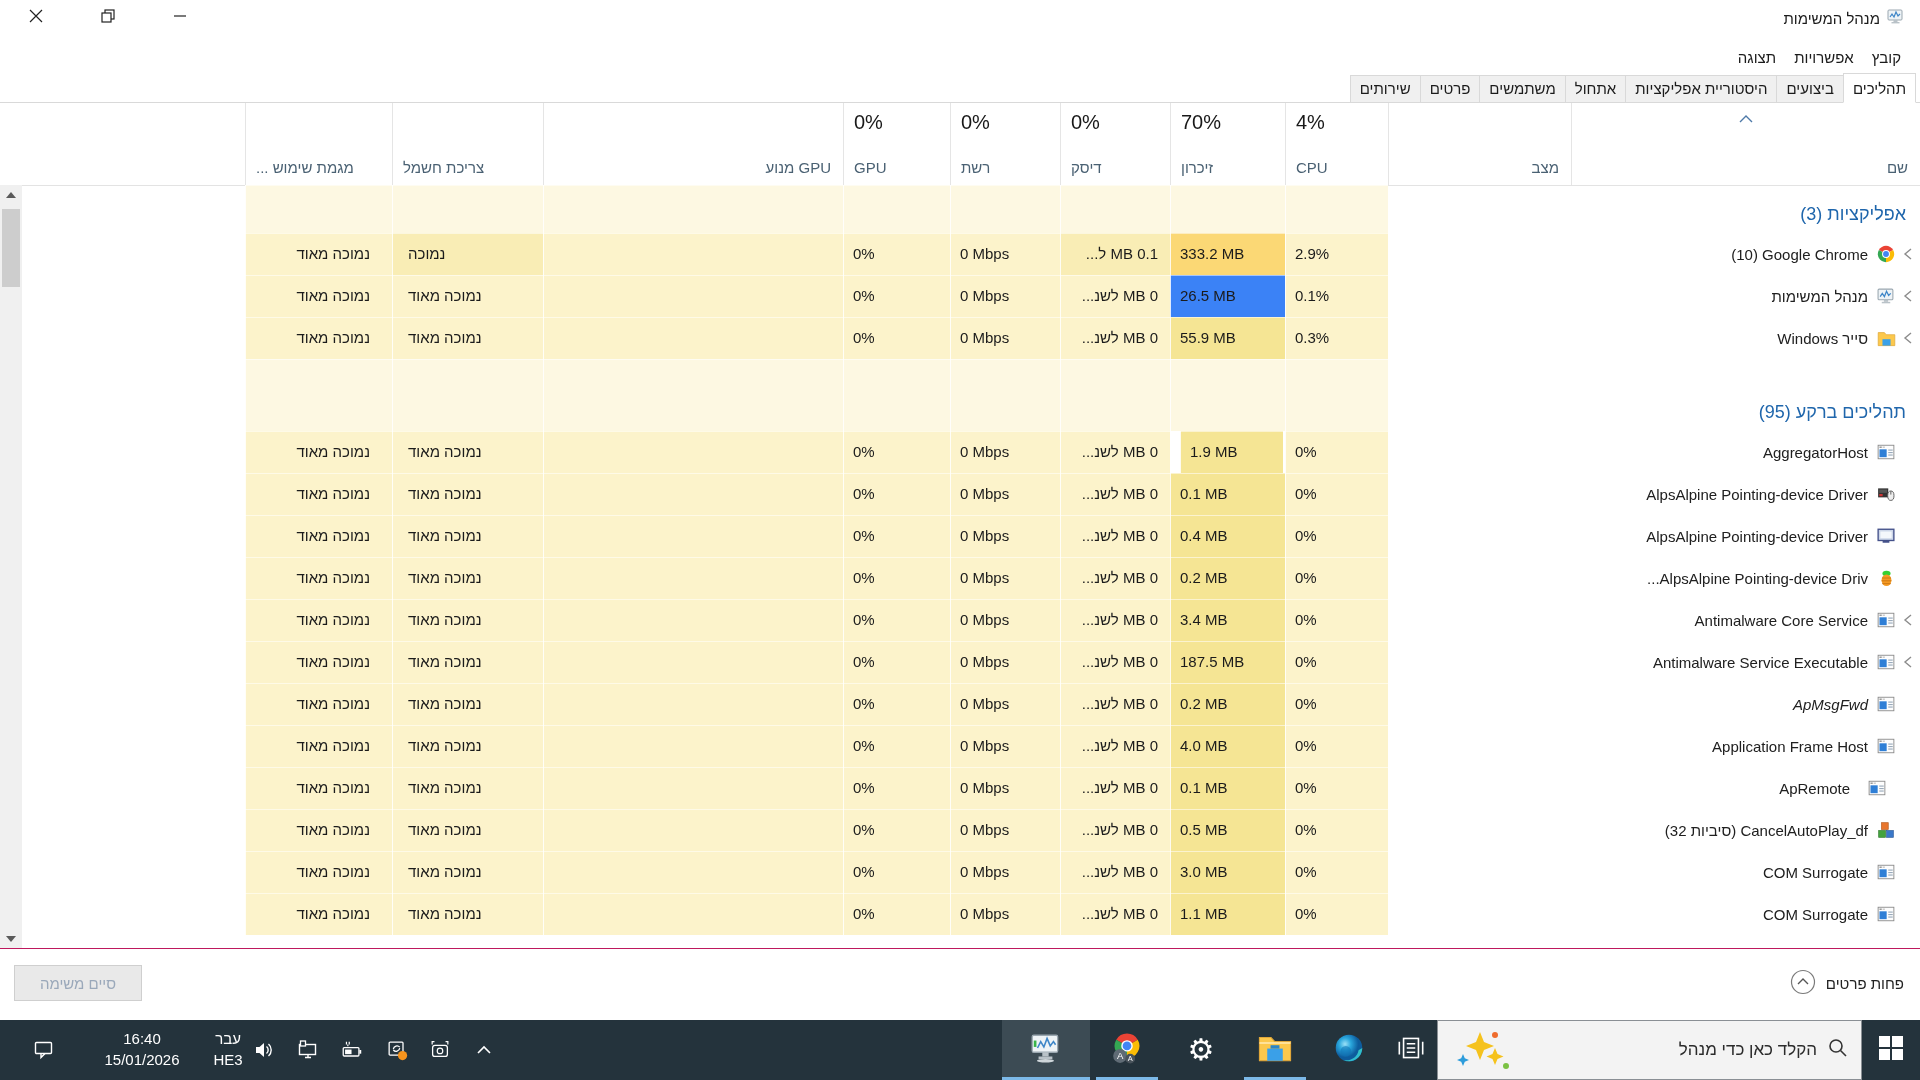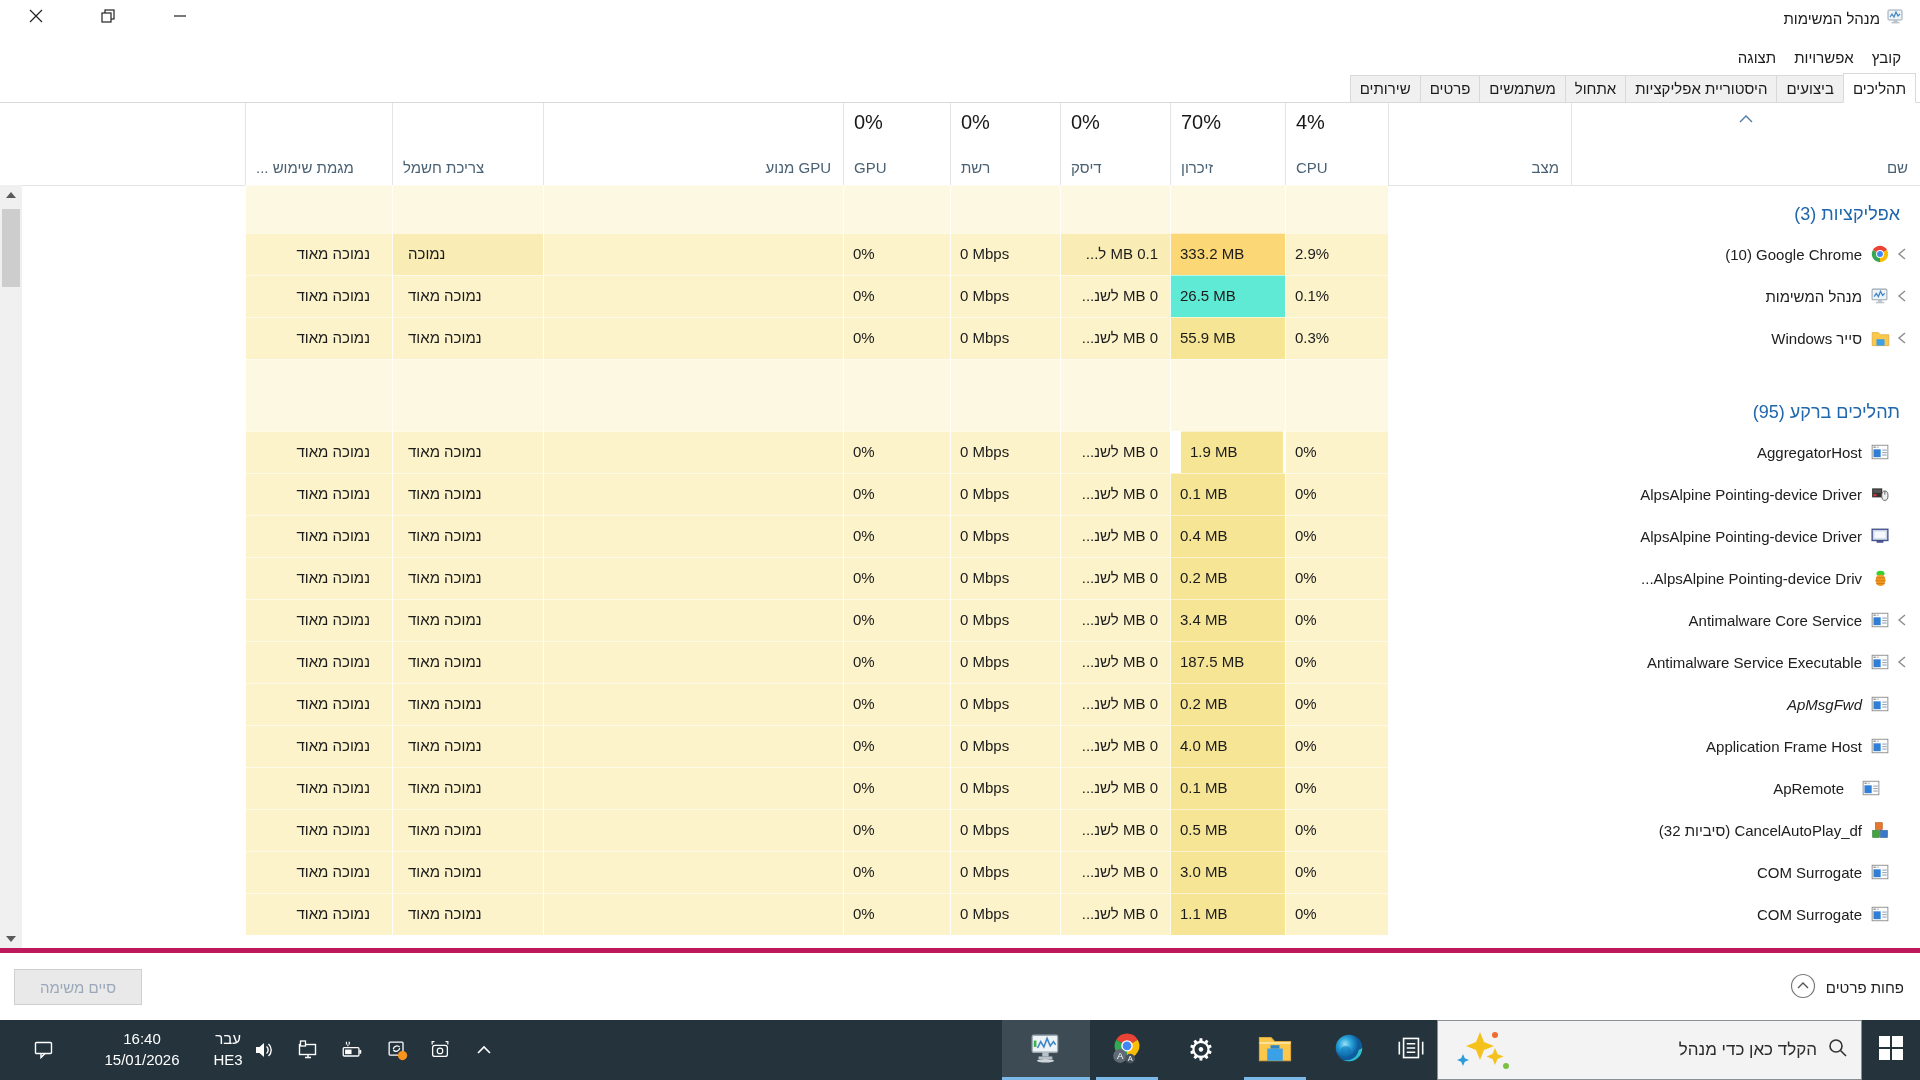--- a/index.html
+++ b/index.html
@@ -27,33 +27,33 @@
   #sort-caret{position:absolute;top:6px;left:50%;transform:translateX(-50%);}
   
   #rows{left:0;top:185px;width:1920px;height:763px;}
   .prow{position:absolute;left:0;width:1920px;}
   .cell{position:absolute;top:0;height:100%;box-sizing:border-box;font-size:15px;white-space:nowrap;overflow:hidden;
         box-shadow:inset 1px 0 0 rgba(255,255,255,.85), inset 0 1px 0 rgba(255,255,255,.55);}
   .c-trend{direction:rtl;text-align:right;padding-right:22px;}
   .c-power{direction:rtl;text-align:left;padding-left:16px;}
   .c-disk{direction:rtl;text-align:right;padding-right:12px;}
   .c-num{text-align:left;padding-left:10px;}
-  .namecell{position:absolute;top:0;height:100%;direction:rtl;display:flex;align-items:center;padding-right:6px;box-sizing:border-box;}
+  .namecell{position:absolute;top:0;height:100%;direction:rtl;display:flex;align-items:center;box-sizing:border-box;}
   .chev-slot{width:24px;display:flex;align-items:center;justify-content:center;flex:0 0 24px;}
   .picon{width:20px;height:20px;flex:0 0 20px;margin-left:8px;display:flex;align-items:center;justify-content:center;}
   .pname{font-size:15px;color:#202020;}
   .gname{font-size:18px;color:#1f66ac;padding-right:14px;direction:rtl;}
   
   #scrollbar{left:0;top:185px;width:22px;height:763px;background:#f0f0f0;}
   .sb-btn{position:absolute;left:0;width:22px;height:19px;display:flex;align-items:center;justify-content:center;}
   .tri-up{width:0;height:0;border-left:5px solid transparent;border-right:5px solid transparent;border-bottom:6px solid #5a5a5a;}
   .tri-dn{width:0;height:0;border-left:5px solid transparent;border-right:5px solid transparent;border-top:6px solid #5a5a5a;}
   #sb-thumb{position:absolute;left:2px;top:24px;width:18px;height:78px;background:#cdcdcd;}
   
-  #footer{left:0;top:948px;width:1920px;height:72px;border-top:5px solid #be185d;box-sizing:border-box;background:#fff;}
+  #footer{left:0;top:948px;width:1920px;height:72px;border-top:1px solid #be185d;box-sizing:border-box;background:#fff;}
   #end-task-btn{position:absolute;left:14px;top:16px;width:128px;height:36px;background:#e9e9e9;border:1px solid #cfcfcf;
       color:#9aa8ba;font-size:15px;font-family:inherit;}
   #fewer-details{position:absolute;right:16px;top:20px;display:flex;direction:rtl;align-items:center;gap:10px;font-size:15px;color:#222;}
   
   #taskbar{left:0;top:1020px;width:1920px;height:60px;background:#24333c;}
   .tray-ico{position:absolute;top:18px;width:24px;height:24px;display:flex;align-items:center;justify-content:center;}
   #clock{position:absolute;left:88px;top:8px;width:108px;color:#fff;font-size:15px;text-align:center;line-height:21px;}
   #lang{position:absolute;left:206px;top:8px;width:44px;color:#fff;font-size:15px;text-align:center;line-height:21px;}
   .tb-app{position:absolute;top:0;height:60px;display:flex;align-items:center;justify-content:center;}
   .tb-app.active{background:#3c4b54;}
@@ -206,21 +206,21 @@
        <span class="pname" dir="ltr">(10) Google Chrome</span>
      </div>
     </div>
     <div class="prow" style="top: 90px; height: 42px;">
       <div class="cell c-trend" style="left:245px;width:147px;line-height:42px;background:#fcf3cb">נמוכה מאוד</div>
       <div class="cell c-power" style="left:392px;width:151px;line-height:42px;background:#fcf3cb">נמוכה מאוד</div>
       <div class="cell " style="left:543px;width:300px;line-height:42px;background:#fcf3cb"></div>
       <div class="cell c-num" style="left:843px;width:107px;line-height:42px;background:#fcf3cb">0%</div>
       <div class="cell c-num" style="left:950px;width:110px;line-height:42px;background:#fcf3cb">0 Mbps</div>
       <div class="cell c-disk" style="left:1060px;width:110px;line-height:42px;background:#fcf3cb">0 MB לשנ...</div>
-      <div class="cell c-num" style="left:1170px;width:133px;line-height:42px;background:#5eead4">26.5 MB</div>
+      <div class="cell c-num" style="left:1170px;width:133px;line-height:42px;background:#3b82f6">26.5 MB</div>
       <div class="cell c-num" style="left:1285px;width:103px;line-height:42px;background:#fcf3cb">0.1%</div>
       <div class="namecell" style="left:1571px;width:349px;">
        <span class="chev-slot">
           <svg width="10" height="14" viewBox="0 0 10 14">
             <path d="M8,2 L2,7 L8,12" fill="none" stroke="#8c8c8c" stroke-width="1.4"></path>
           </svg>
         </span>
        <span class="picon">
           <svg width="18" height="18" viewBox="0 0 17 17">
             <rect x="1" y="2" width="14" height="10" rx="1" fill="#eef3f6" stroke="#9aa7b0"></rect>

